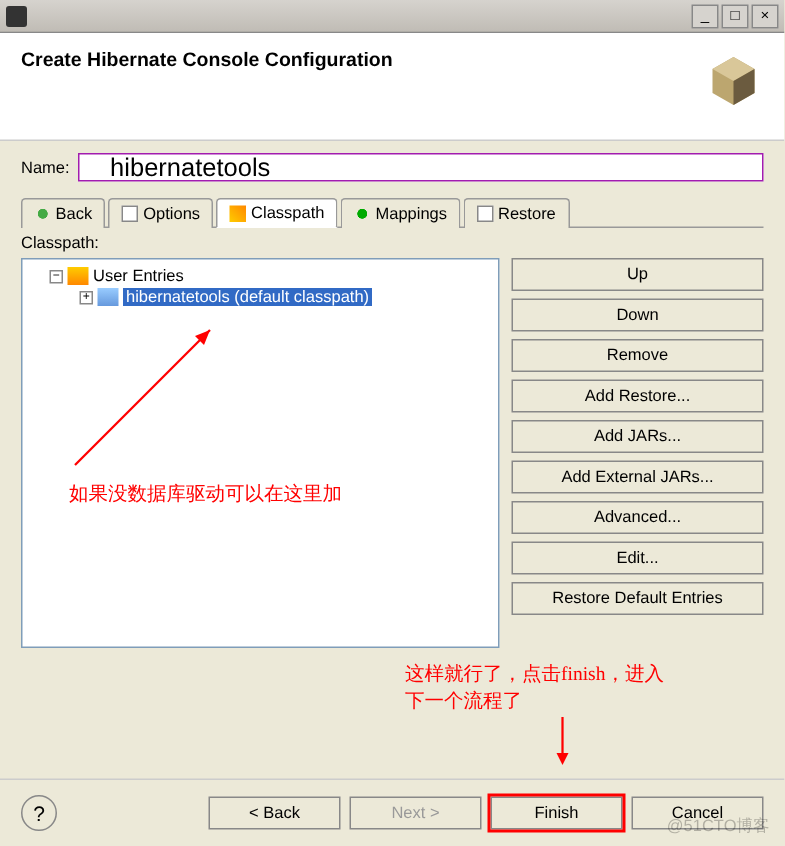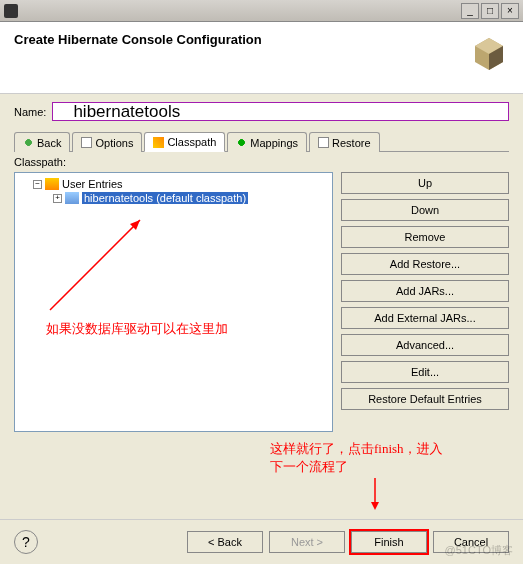--- a/index.html
+++ b/index.html
@@ -35,21 +35,21 @@
 .tree-icon { width: 14px; height: 12px; display: inline-block; }
 .tree-icon.folder { background: linear-gradient(#fc0, #f80); }
 .tree-icon.jar { background: linear-gradient(#aad, #88b); border: 1px solid #669; font-size: 7px; text-align: center; color: white; line-height: 10px; }
 .tree-icon.proj { background: linear-gradient(#9cf, #69d); }
 .selected { background: #316ac5; color: white; padding: 0 2px; }
 .button-col { display: flex; flex-direction: column; gap: 5px; width: 168px; }
 .btn { border: 1px solid #888; background: #ece9d8; padding: 3px 6px; font-size: 11px; cursor: pointer; text-align: center; height: 22px; display: flex; align-items: center; justify-content: center; }
 .footer { display: flex; justify-content: space-between; align-items: center; padding: 10px 14px; border-top: 1px solid #ccc; position: absolute; bottom: 0; left: 0; right: 0; background: #ece9d8; }
 .help-icon { width: 24px; height: 24px; border: 1px solid #888; border-radius: 50%; display: flex; align-items: center; justify-content: center; font-size: 14px; cursor: pointer; }
 .footer-btns { display: flex; gap: 6px; }
-.footer-btn { border: 1px solid #888; background: #ece9d8; padding: 4px 0; width: 76px; font-size: 11px; cursor: pointer; text-align: center; }
+.footer-btn { border: 1px solid #888; background: #ece9d8; padding: 4px 0; width: 88px; font-size: 11px; cursor: pointer; text-align: center; }
 .footer-btn.disabled { color: #999; }
 .footer-btn.highlight { outline: 2px solid red; }
 .annotation { position: absolute; color: red; font-size: 13px; font-family: SimSun, serif; pointer-events: none; z-index: 10; }
 .annotation.a1 { left: 30px; top: 320px; width: 220px; margin-left: 16px; }
 .annotation.a2 { left: 270px; top: 440px; width: 180px; line-height: 1.4; }
 .arrow { position: absolute; pointer-events: none; z-index: 9; }
 .watermark { position: absolute; bottom: 6px; right: 10px; color: rgba(0,0,0,0.25); font-size: 11px; z-index: 20; }
 svg.logo-svg polygon { stroke: none; }
 </style>
 </head>

